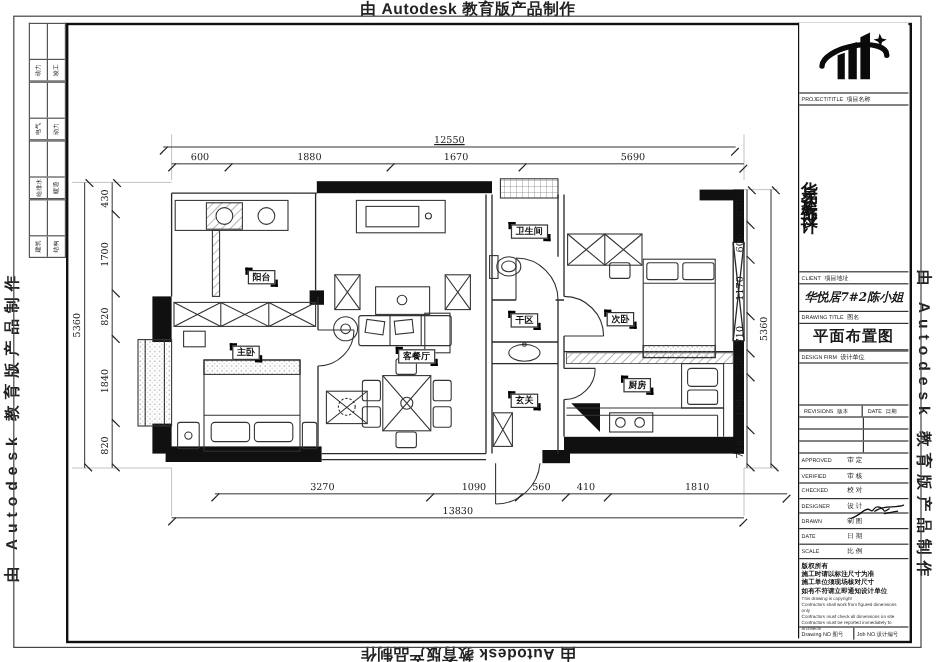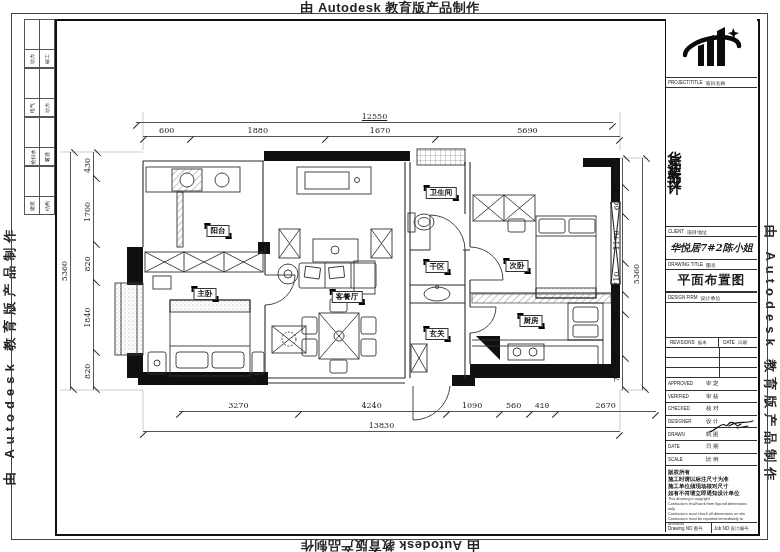--- a/index.html
+++ b/index.html
@@ -303,25 +303,24 @@
   <span class="seg" style="flex:1;">12550</span>
 </div>
 <div class="dim" style="left:143px;top:124px;width:477px;">
   <span class="seg" style="flex-grow: 600;">600</span>
   <span class="seg" style="flex-grow: 2140;">1880</span>
   <span class="seg" style="flex-grow: 1670;">1670</span>
   <span class="seg" style="flex-grow: 3080;">5690</span>
 </div>
 <div class="dim" style="left:143px;top:399px;width:477px;margin-left:36px;">
   <span class="seg" style="flex-grow: 3270;">3270</span>
-  <span class="seg" style="flex-grow: 4240;">4240</span>
   <span class="seg" style="flex-grow: 1090;">1090</span>
   <span class="seg" style="flex-grow: 490;">560</span>
-  <span class="seg" style="flex-grow: 410; font-family: Liberation Mono, monospace;">410</span>
-  <span class="seg" style="flex-grow: 2670;">2670</span>
+  <span class="seg" style="flex-grow: 410;">410</span>
+  <span class="seg" style="flex-grow: 2670;">1810</span>
 </div>
 <div class="dim" style="left:143px;top:419px;width:477px;">
   <span class="seg" style="flex:1;">13830</span>
 </div>
 
 <div class="dim dim-rot" style="left:58px;top:390px;width:238px;">
   <span class="seg" style="flex:1;">5360</span>
 </div>
 <div class="dim dim-rot" style="left:81px;top:390px;width:238px;">
   <span class="seg" style="flex-grow: 820;">820</span>

